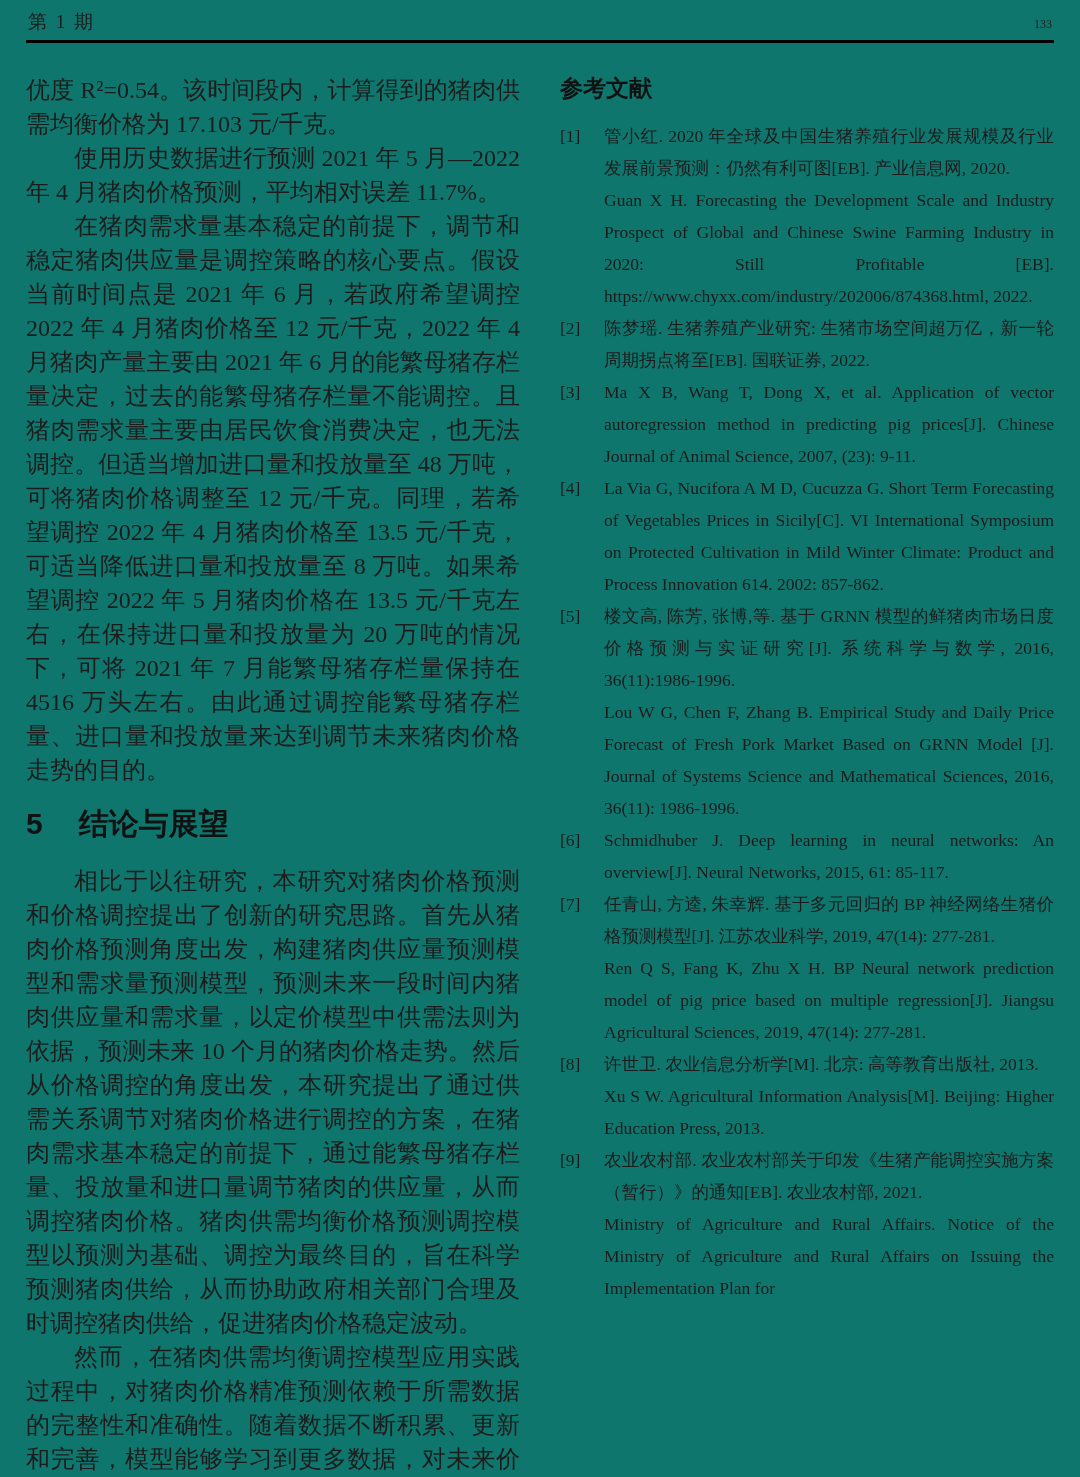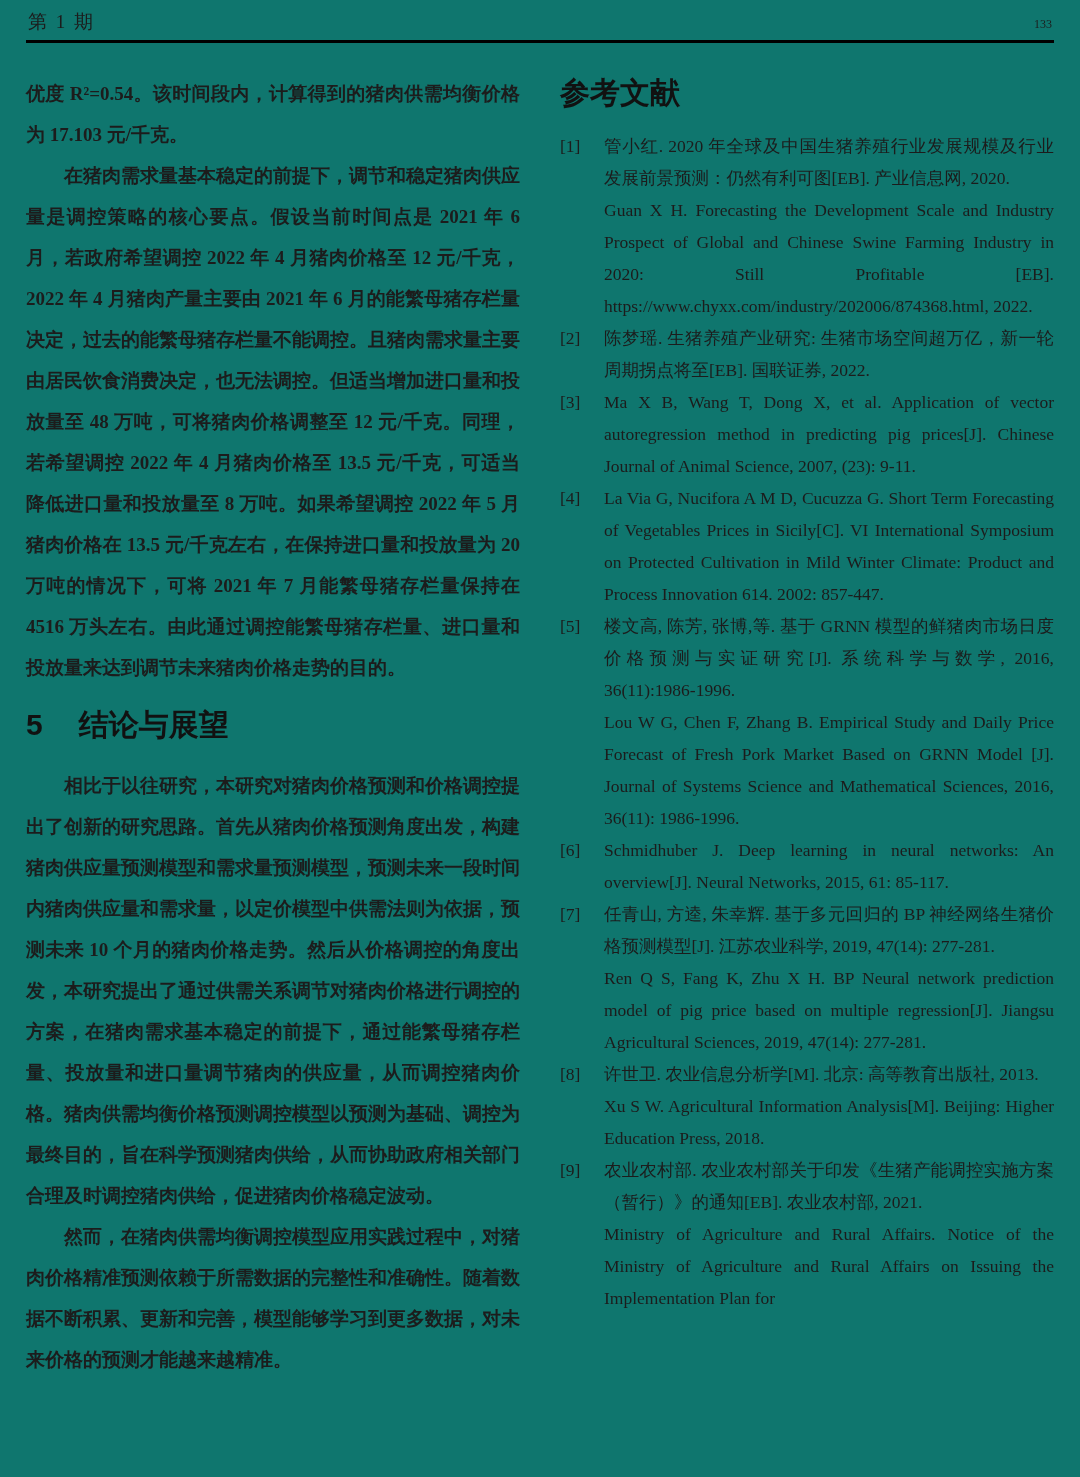--- a/index.html
+++ b/index.html
@@ -41,43 +41,42 @@
   .columns {
     display: flex;
     gap: 40px;
     padding: 30px 26px 0 26px;
     box-sizing: border-box;
   }
   .col { flex: 1 1 0; min-width: 0; }
   
   .col-left p {
     margin: 0;
-    font-size: 19px;
-    line-height: 41px;
+    font-size: 24px;
+    line-height: 34px;
     text-align: justify;
     text-indent: 2em;
-    font-weight: bold;
   }
   .col-left p.continued { text-indent: 0; }
   .section-heading {
     display: flex;
     align-items: baseline;
     margin: 17px 0 19px 0;
     font-family: "Liberation Sans", "DejaVu Sans", sans-serif;
     font-weight: bold;
     font-size: 30px;
     color: #111;
   }
   .section-number { margin-right: 36px; }
   
   .refs-heading {
     margin: 0 0 16px 0;
     font-family: "Liberation Sans", "DejaVu Sans", sans-serif;
     font-weight: bold;
-    font-size: 30px;
+    font-size: 23px;
     color: #111;
   }
   .refs-list {
     margin: 0;
     padding: 0;
     list-style: none;
   }
   .ref-item {
     position: relative;
     padding-left: 44px;
@@ -104,20 +103,21 @@
   <header class="running-head">
     <span class="head-issue">第 1 期</span>
     <span class="head-pageno">133</span>
   </header>
   <div class="head-rule"></div>
 
   <div class="columns">
 
     <div class="col col-left">
       <p class="continued">优度 R²=0.54。该时间段内，计算得到的猪肉供需均衡价格为 17.103 元/千克。</p>
+      <p>使用历史数据进行预测 2021 年 5 月—2022 年 4 月猪肉价格预测，平均相对误差 11.7%。</p>
       <p>在猪肉需求量基本稳定的前提下，调节和稳定猪肉供应量是调控策略的核心要点。假设当前时间点是 2021 年 6 月，若政府希望调控 2022 年 4 月猪肉价格至 12 元/千克，2022 年 4 月猪肉产量主要由 2021 年 6 月的能繁母猪存栏量决定，过去的能繁母猪存栏量不能调控。且猪肉需求量主要由居民饮食消费决定，也无法调控。但适当增加进口量和投放量至 48 万吨，可将猪肉价格调整至 12 元/千克。同理，若希望调控 2022 年 4 月猪肉价格至 13.5 元/千克，可适当降低进口量和投放量至 8 万吨。如果希望调控 2022 年 5 月猪肉价格在 13.5 元/千克左右，在保持进口量和投放量为 20 万吨的情况下，可将 2021 年 7 月能繁母猪存栏量保持在 4516 万头左右。由此通过调控能繁母猪存栏量、进口量和投放量来达到调节未来猪肉价格走势的目的。</p>
       <h2 class="section-heading">
         <span class="section-number">5</span>
         <span class="section-title">结论与展望</span>
       </h2>
       <p>相比于以往研究，本研究对猪肉价格预测和价格调控提出了创新的研究思路。首先从猪肉价格预测角度出发，构建猪肉供应量预测模型和需求量预测模型，预测未来一段时间内猪肉供应量和需求量，以定价模型中供需法则为依据，预测未来 10 个月的猪肉价格走势。然后从价格调控的角度出发，本研究提出了通过供需关系调节对猪肉价格进行调控的方案，在猪肉需求基本稳定的前提下，通过能繁母猪存栏量、投放量和进口量调节猪肉的供应量，从而调控猪肉价格。猪肉供需均衡价格预测调控模型以预测为基础、调控为最终目的，旨在科学预测猪肉供给，从而协助政府相关部门合理及时调控猪肉供给，促进猪肉价格稳定波动。</p>
       <p>然而，在猪肉供需均衡调控模型应用实践过程中，对猪肉价格精准预测依赖于所需数据的完整性和准确性。随着数据不断积累、更新和完善，模型能够学习到更多数据，对未来价格的预测才能越来越精准。</p>
     </div>
 
     <div class="col col-right">
@@ -136,21 +136,21 @@
         </li>
 
         <li class="ref-item">
           <span class="ref-label">[3]</span>
           <div class="ref-en">Ma X B, Wang T, Dong X, et al. Application of vector autoregression method in predicting pig prices[J]. Chinese Journal of Animal Science, 2007, (23): 9-11.</div>
         </li>
 
         <li class="ref-item">
           <span class="ref-label">[4]</span>
 
-          <div class="ref-en">La Via G, Nucifora A M D, Cucuzza G. Short Term Forecasting of Vegetables Prices in Sicily[C]. VI International Symposium on Protected Cultivation in Mild Winter Climate: Product and Process Innovation 614. 2002: 857-447.</div>
+          <div class="ref-en">La Via G, Nucifora A M D, Cucuzza G. Short Term Forecasting of Vegetables Prices in Sicily[C]. VI International Symposium on Protected Cultivation in Mild Winter Climate: Product and Process Innovation 614. 2002: 857-862.</div>
         </li>
 
         <li class="ref-item">
           <span class="ref-label">[5]</span>
           <div class="ref-zh">楼文高, 陈芳, 张博,等. 基于 GRNN 模型的鲜猪肉市场日度价格预测与实证研究[J]. 系统科学与数学, 2016, 36(11):1986-1996.</div>
           <div class="ref-en">Lou W G, Chen F, Zhang B. Empirical Study and Daily Price Forecast of Fresh Pork Market Based on GRNN Model [J]. Journal of Systems Science and Mathematical Sciences, 2016, 36(11): 1986-1996.</div>
         </li>
 
         <li class="ref-item">
           <span class="ref-label">[6]</span>
@@ -160,21 +160,21 @@
 
         <li class="ref-item">
           <span class="ref-label">[7]</span>
           <div class="ref-zh">任青山, 方逵, 朱幸辉. 基于多元回归的 BP 神经网络生猪价格预测模型[J]. 江苏农业科学, 2019, 47(14): 277-281.</div>
           <div class="ref-en">Ren Q S, Fang K, Zhu X H. BP Neural network prediction model of pig price based on multiple regression[J]. Jiangsu Agricultural Sciences, 2019, 47(14): 277-281.</div>
         </li>
 
         <li class="ref-item">
           <span class="ref-label">[8]</span>
           <div class="ref-zh">许世卫. 农业信息分析学[M]. 北京: 高等教育出版社, 2013.</div>
-          <div class="ref-en">Xu S W. Agricultural Information Analysis[M]. Beijing: Higher Education Press, 2018.</div>
+          <div class="ref-en">Xu S W. Agricultural Information Analysis[M]. Beijing: Higher Education Press, 2013.</div>
         </li>
 
         <li class="ref-item">
           <span class="ref-label">[9]</span>
           <div class="ref-zh">农业农村部. 农业农村部关于印发《生猪产能调控实施方案（暂行）》的通知[EB]. 农业农村部, 2021.</div>
           <div class="ref-en">Ministry of Agriculture and Rural Affairs. Notice of the Ministry of Agriculture and Rural Affairs on Issuing the Implementation Plan for</div>
         </li>
 
       </ol>
     </div>

